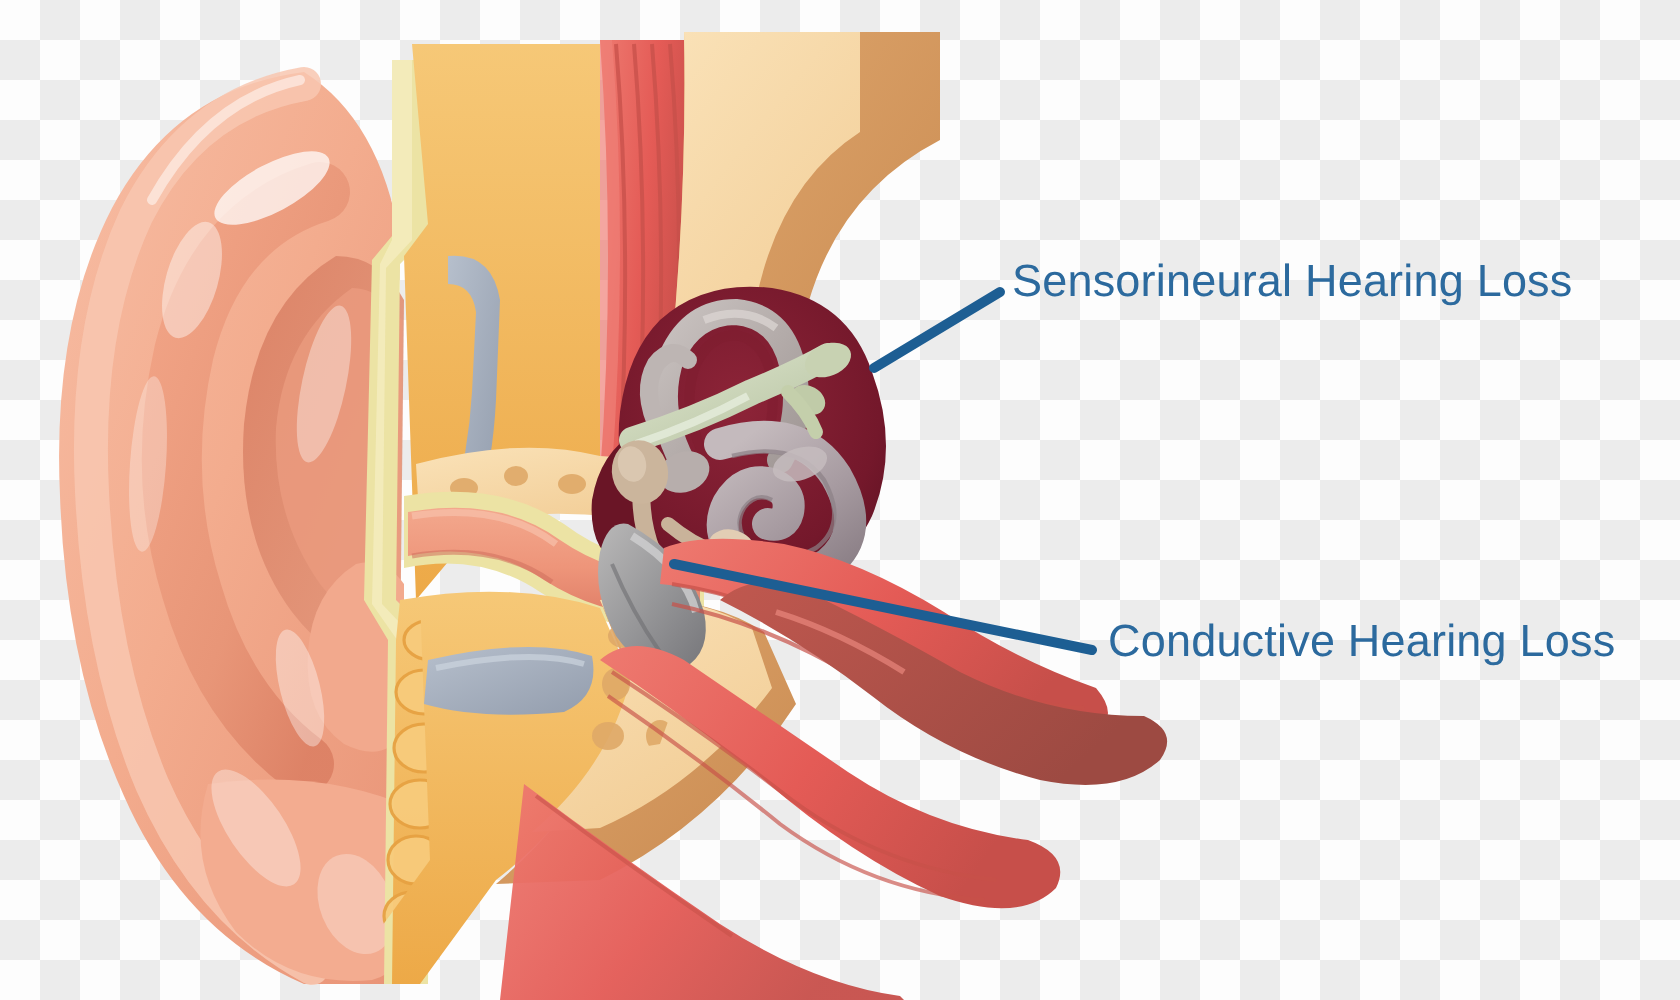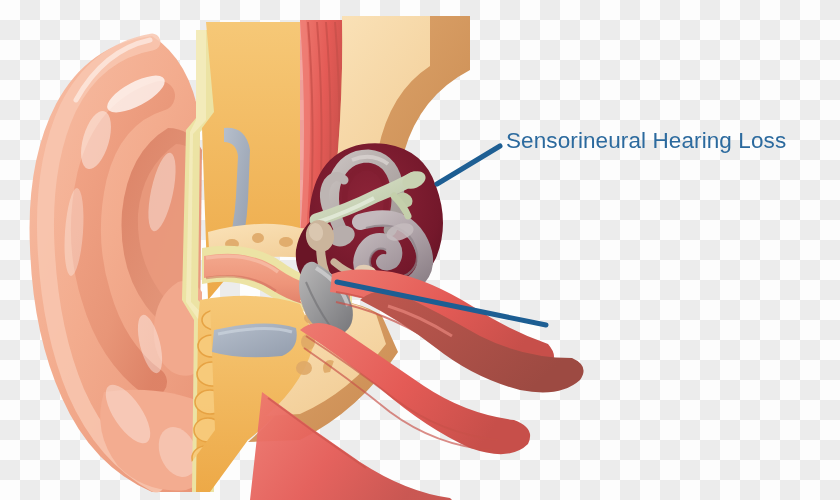--- a/index.html
+++ b/index.html
@@ -349,14 +349,15 @@
     </g>
 
     <g stroke="#1d5e93" stroke-width="5" stroke-linecap="round" fill="none">
       <line x1="500" y1="146" x2="437" y2="184"></line>
       <line x1="546" y1="325" x2="337" y2="282"></line>
     </g>
   </svg>
 
   <div class="label" id="label-sensorineural">Sensorineural Hearing Loss</div>
 
+  <div class="label" id="label-conductive">Conductive Hearing Loss</div>
 
 </div>
 
 </body></html>

